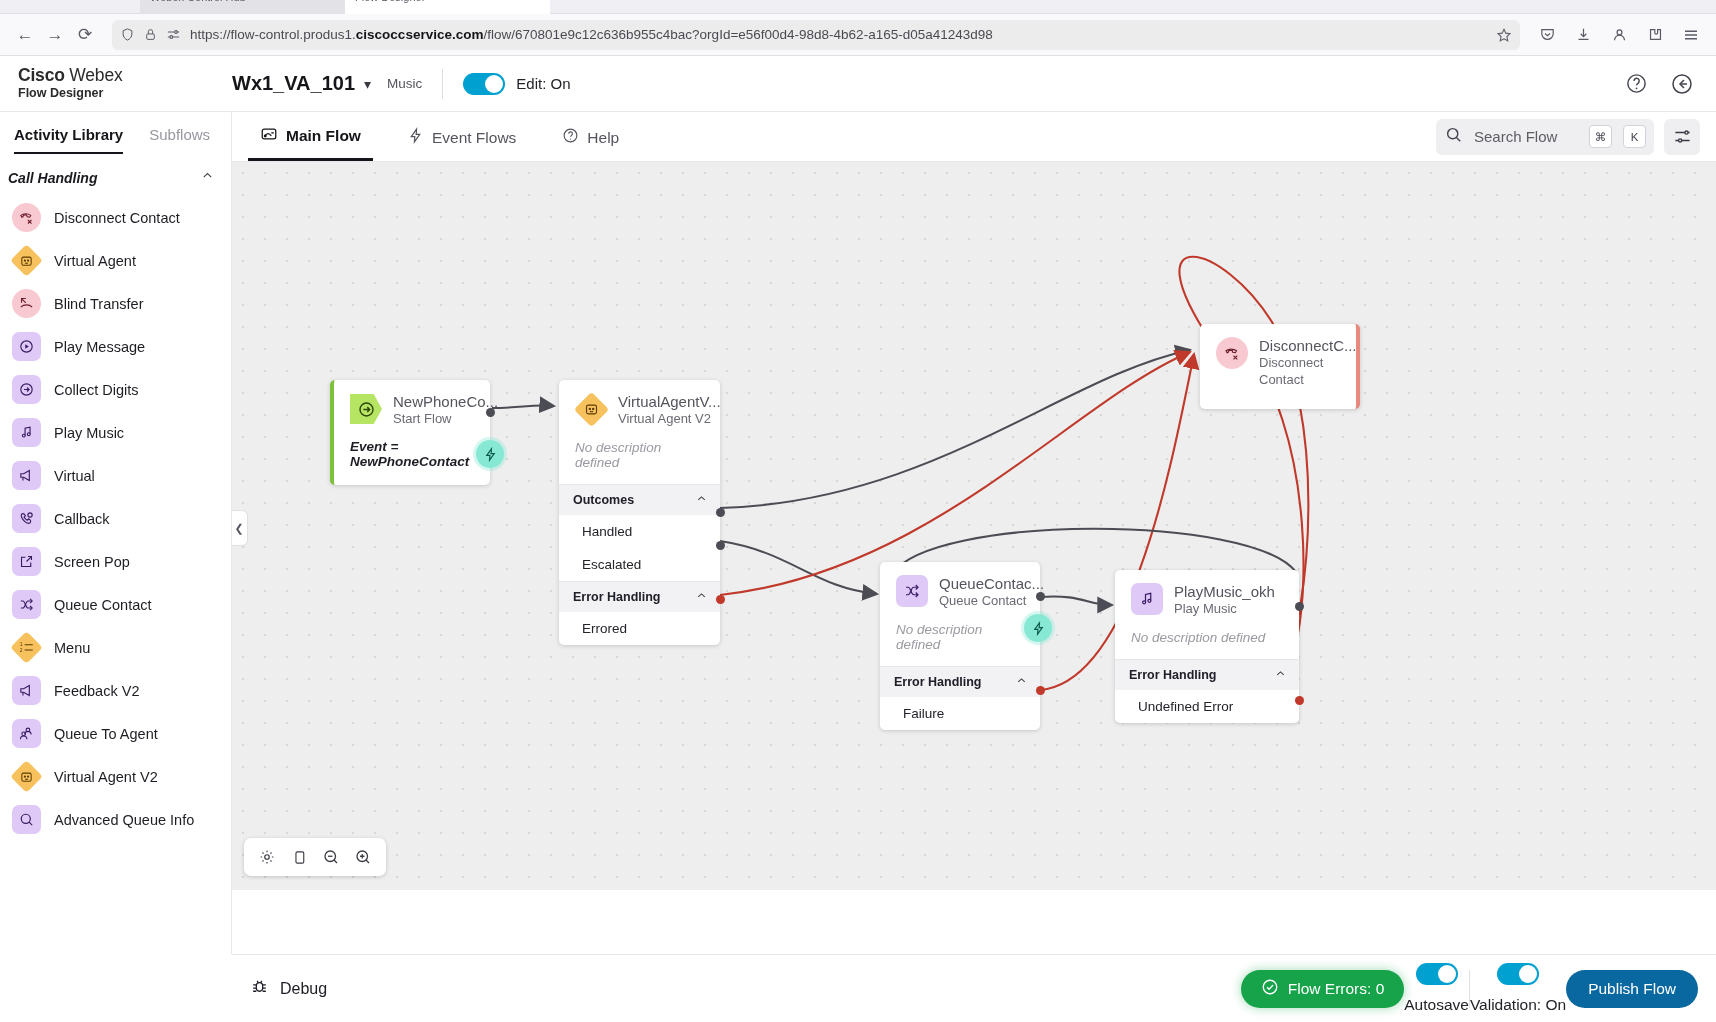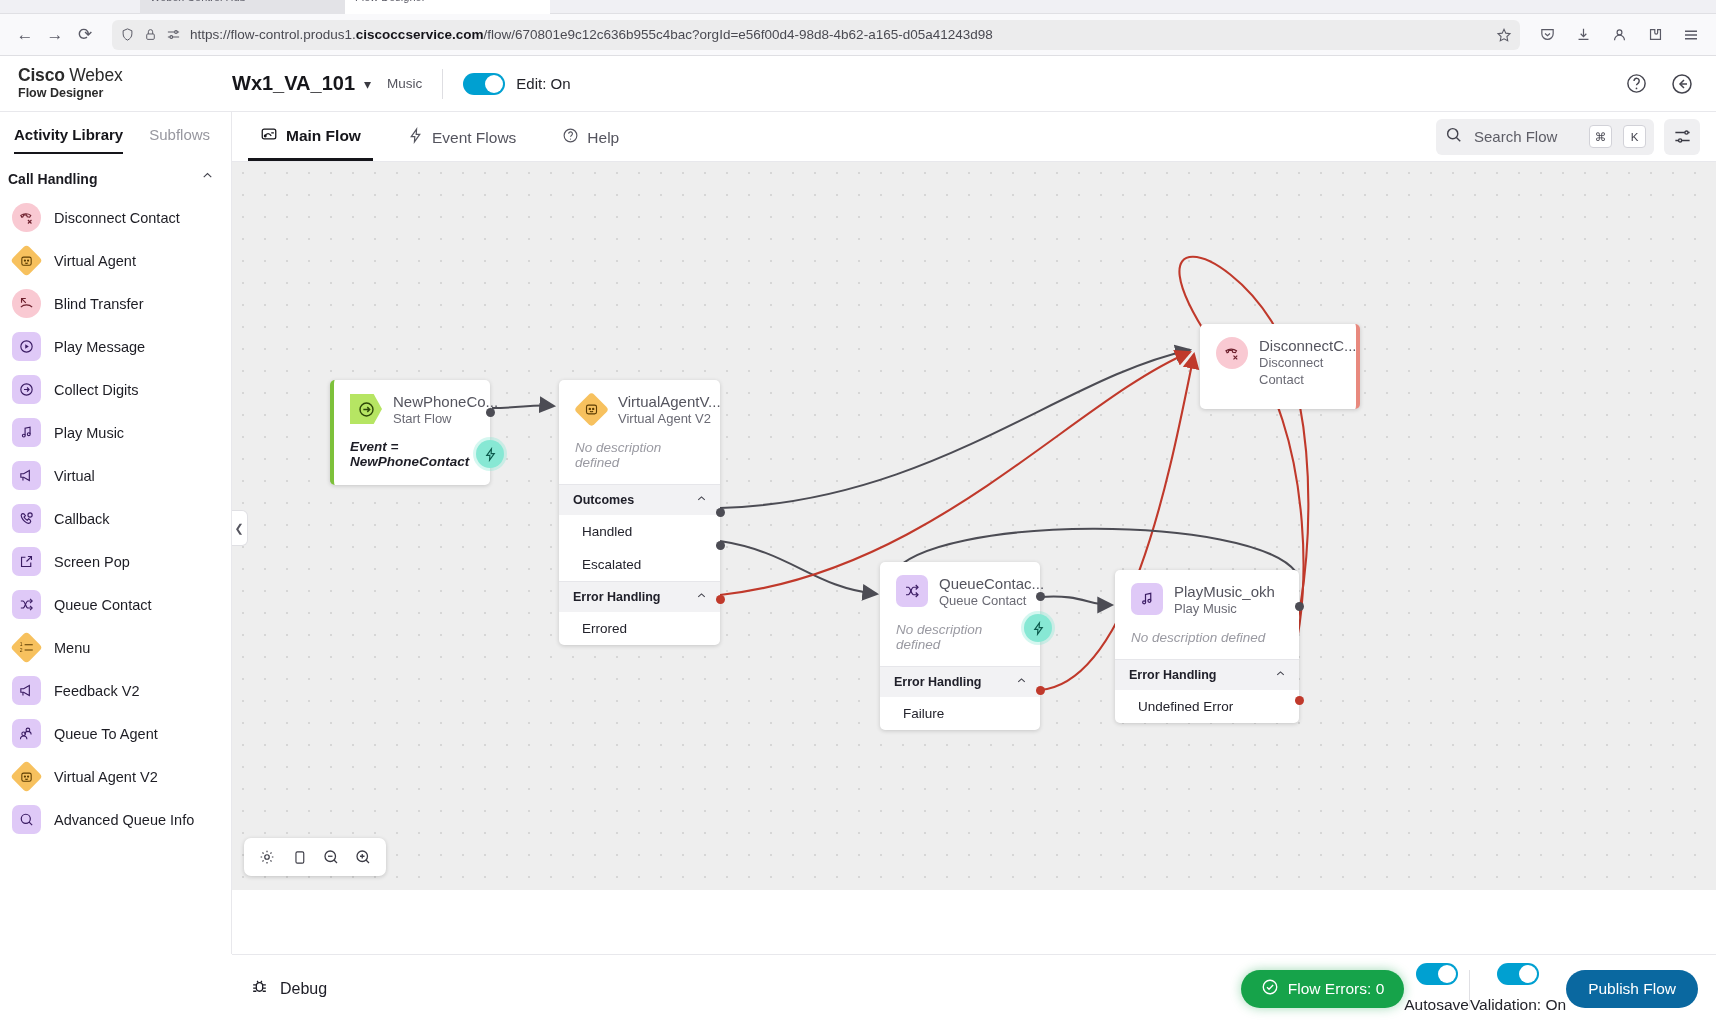--- a/index.html
+++ b/index.html
@@ -74,22 +74,23 @@
 
   
   .sidebar {
     position: absolute; top: 112px; left: 0; width: 232px; height: 910px;
     background: #ffffff; border-right: 1px solid #e8e8ec;
   }
   .side-tabs { display: flex; gap: 26px; padding: 14px 14px 0 14px; }
   .side-tab { font-size: 15px; color: #97979f; padding-bottom: 9px; }
   .side-tab.active { color: #15151a; font-weight: 700; border-bottom: 2.5px solid #15151a; }
   .sec-head {
-    display: flex; align-items: flex-end; justify-content: space-between;
+    display: flex; align-items: center; justify-content: space-between;
     padding: 14px 16px 9px 8px;
+    font-style: italic;
   }
   .sec-head .t { font-size: 14px; font-weight: 700; color: #1a1a20; }
   .act-list { overflow: hidden; height: 712px; }
   .act-item { display: flex; align-items: center; gap: 13px; padding: 7px 12px; }
   .act-ico { width: 29px; height: 29px; flex: none; position: relative; }
   .act-ico .sq {
     width: 29px; height: 29px; border-radius: 7px; background: #dfc9f7;
     display: flex; align-items: center; justify-content: center; color: #3a1b63;
   }
   .act-ico .circ {

